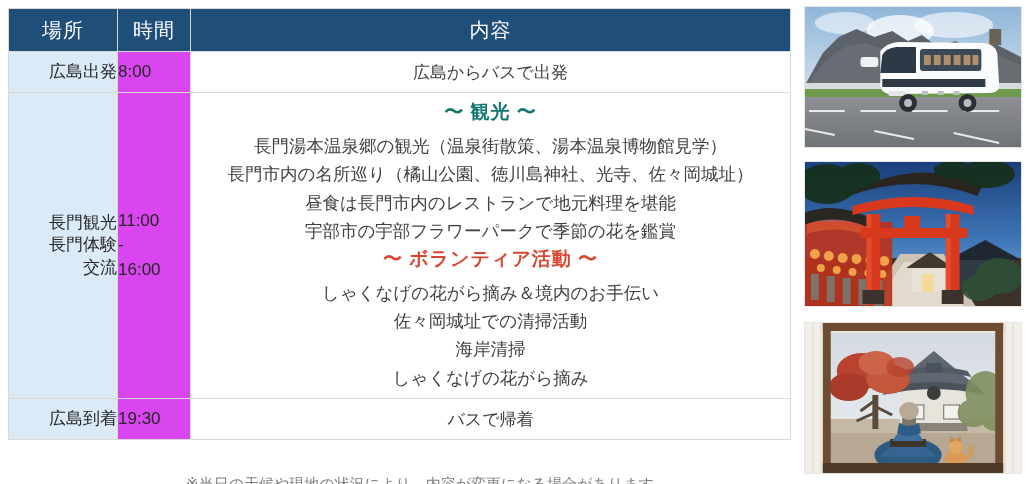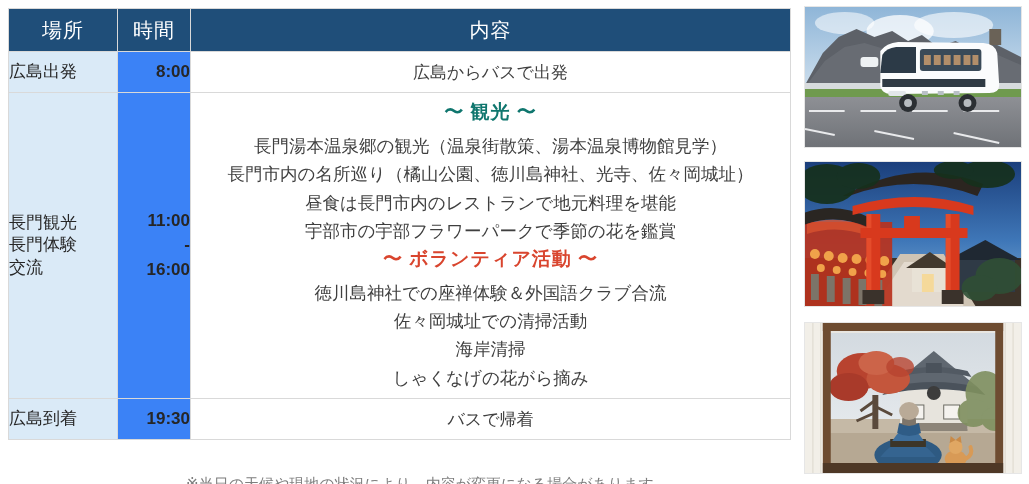--- a/index.html
+++ b/index.html
@@ -52,31 +52,30 @@
     font-weight: normal;
     text-align: center;
     border: 1px solid #1f4e79;
     letter-spacing: 1px;
   }
 
   
   .cell-place {
     background: #daeaf7;
     color: #262626;
+    text-align: right;
+    font-size: 17px;
+    line-height: 1.32;
+  }
+  .cell-time {
+    background: #d946ef;
+    color: #262626;
     text-align: left;
     font-size: 17px;
     line-height: 1.32;
-  }
-  .cell-time {
-    background: #3b82f6;
-    color: #262626;
-    text-align: right;
-    font-size: 17px;
-    line-height: 1.32;
-    font-weight: bold;
   }
   .cell-body {
     background: #ffffff;
     color: #404040;
     text-align: center;
     font-size: 17px;
   }
 
   .row-short td { height: 40px; }
   .row-main td  { height: 305px; }
@@ -170,21 +169,21 @@
 16:00</td>
         <td class="cell-body">
           <div class="body-block">
             <div class="section-heading heading-sightseeing">〜 観光 〜</div>
             <div class="body-line">長門湯本温泉郷の観光（温泉街散策、湯本温泉博物館見学）</div>
             <div class="body-line">長門市内の名所巡り（橘山公園、徳川島神社、光寺、佐々岡城址）</div>
             <div class="body-line">昼食は長門市内のレストランで地元料理を堪能</div>
             <div class="body-line">宇部市の宇部フラワーパークで季節の花を鑑賞</div>
 
             <div class="section-heading heading-volunteer">〜 ボランティア活動 〜</div>
-            <div class="body-line">徳川島神社での座禅体験＆外国語クラブ合流</div>
+            <div class="body-line">しゃくなげの花がら摘み＆境内のお手伝い</div>
             <div class="body-line">佐々岡城址での清掃活動</div>
             <div class="body-line">海岸清掃</div>
             <div class="body-line">しゃくなげの花がら摘み</div>
           </div>
         </td>
       </tr>
 
       <tr class="row-short">
         <td class="cell-place">広島到着</td>
         <td class="cell-time">19:30</td>

